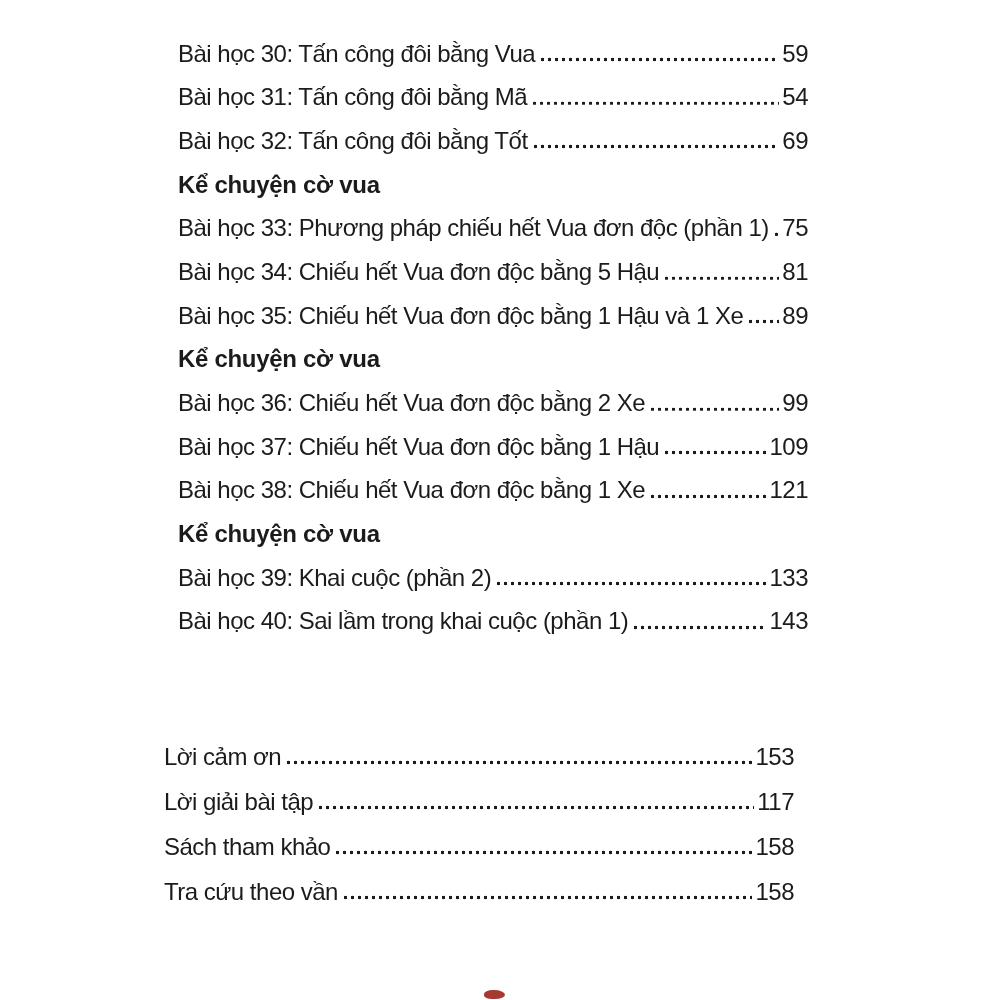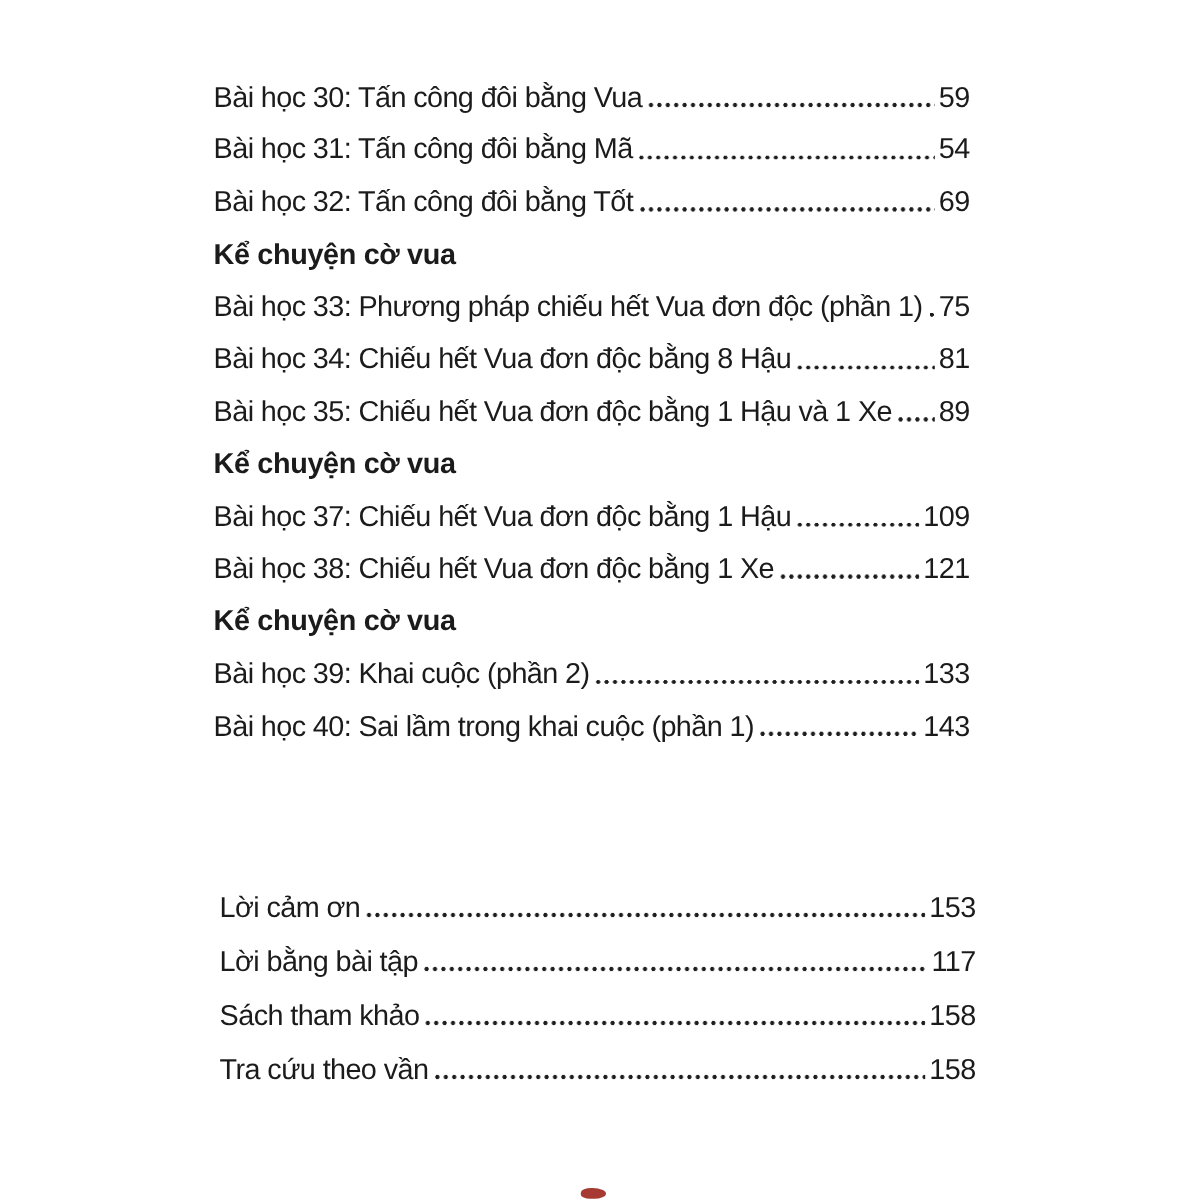--- a/index.html
+++ b/index.html
@@ -11,26 +11,26 @@
     width: 1000px;
     height: 1000px;
     position: relative;
     overflow: hidden;
     font-family: "Liberation Sans", "DejaVu Sans", sans-serif;
     color: #1b1b1b;
   }
   .toc-main {
     position: absolute;
     left: 178px;
-    top: 56px;
+    top: 28px;
     width: 630px;
   }
   .toc-appendix {
     position: absolute;
-    left: 183px;
+    left: 164px;
     top: 730px;
     width: 630px;
   }
   .row {
     display: flex;
     align-items: flex-end;
     height: 43.7px;
     box-sizing: border-box;
     padding-bottom: 6px;
   }
@@ -94,35 +94,40 @@
     <span class="label">Kể chuyện cờ vua</span>
   </div>
 
   <div class="row">
     <span class="label">Bài học 33: Phương pháp chiếu hết Vua đơn độc (phần 1)</span>
     <span class="leader"></span>
     <span class="num">75</span>
   </div>
 
   <div class="row">
-    <span class="label">Bài học 34: Chiếu hết Vua đơn độc bằng 8 Hậu</span>
+    <span class="label">Bài học 34: Chiếu hết Vua đơn độc bằng 5 Hậu</span>
     <span class="leader"></span>
     <span class="num">81</span>
   </div>
 
   <div class="row">
     <span class="label">Bài học 35: Chiếu hết Vua đơn độc bằng 1 Hậu và 1 Xe</span>
     <span class="leader"></span>
     <span class="num">89</span>
   </div>
 
   <div class="row section">
     <span class="label">Kể chuyện cờ vua</span>
   </div>
 
+  <div class="row">
+    <span class="label">Bài học 36: Chiếu hết Vua đơn độc bằng 2 Xe</span>
+    <span class="leader"></span>
+    <span class="num">99</span>
+  </div>
 
   <div class="row">
     <span class="label">Bài học 37: Chiếu hết Vua đơn độc bằng 1 Hậu</span>
     <span class="leader"></span>
     <span class="num">109</span>
   </div>
 
   <div class="row">
     <span class="label">Bài học 38: Chiếu hết Vua đơn độc bằng 1 Xe</span>
     <span class="leader"></span>
@@ -149,21 +154,21 @@
 
 <div class="toc-appendix">
 
   <div class="row">
     <span class="label">Lời cảm ơn</span>
     <span class="leader"></span>
     <span class="num">153</span>
   </div>
 
   <div class="row">
-    <span class="label">Lời bằng bài tập</span>
+    <span class="label">Lời giải bài tập</span>
     <span class="leader"></span>
     <span class="num">117</span>
   </div>
 
   <div class="row">
     <span class="label">Sách tham khảo</span>
     <span class="leader"></span>
     <span class="num">158</span>
   </div>
 

